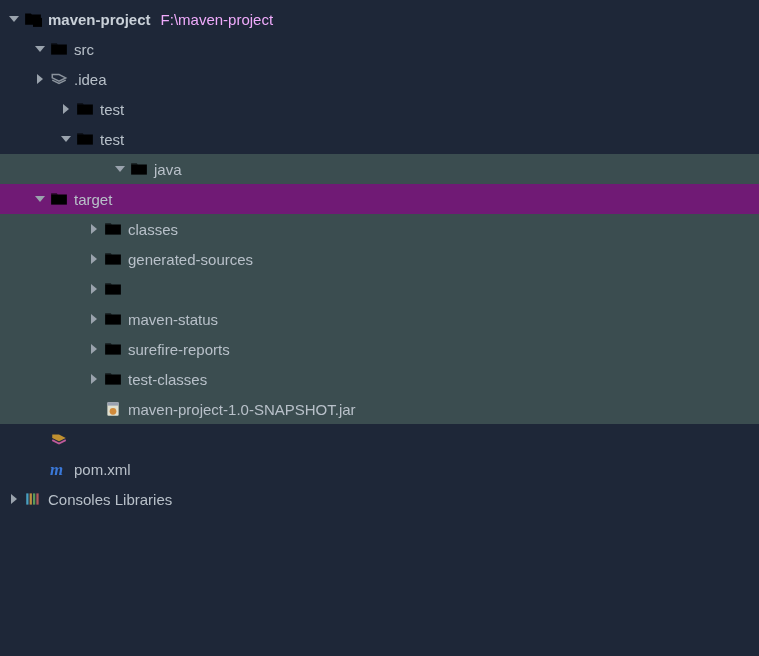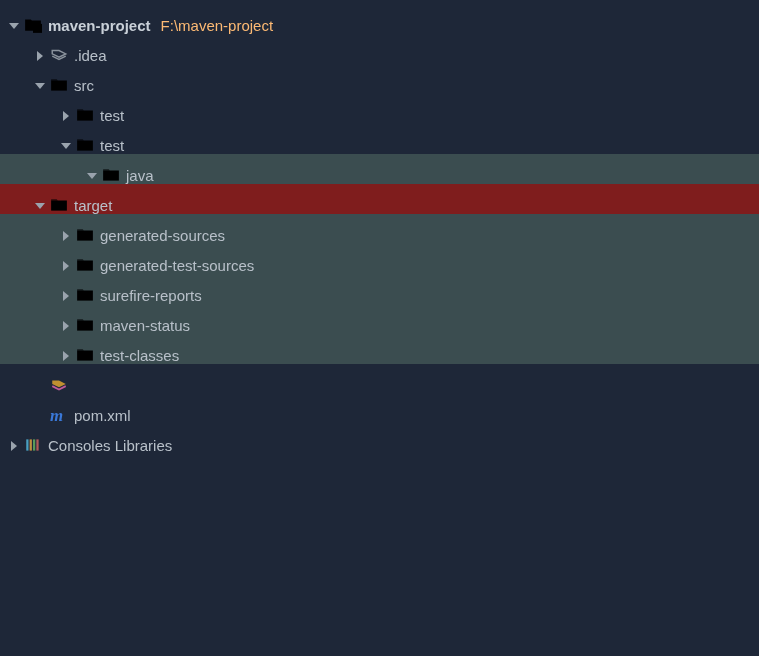--- a/index.html
+++ b/index.html
@@ -12,29 +12,30 @@
       width: 759px;
       height: 656px;
       overflow: hidden;
       user-select: none;
     }
     .tree {
       padding-top: 4px;
     }
     .row {
       display: flex;
-      align-items: flex-end;
+      align-items: center;
       height: 30px;
       white-space: nowrap;
     }
     .row.highlight-green {
       background: #3b4d50;
+      padding-left: 28px;
     }
     .row.highlight-blue {
-      background: #7f1d1d;
+      background: #701a75;
     }
     .arrow {
       width: 16px;
       height: 16px;
       display: inline-flex;
       align-items: center;
       justify-content: center;
       flex-shrink: 0;
       margin-right: 2px;
     }
@@ -56,21 +57,21 @@
       margin-right: 6px;
     }
     .label {
       color: #b8c0c9;
     }
     .label.bold {
       font-weight: bold;
       color: #c9d0d8;
     }
     .path {
-      color: #fdba74;
+      color: #f0abfc;
       margin-left: 10px;
     }
     .indent {
       display: inline-block;
       flex-shrink: 0;
     }
   </style>
 </head>
 <body>
 
@@ -108,76 +109,76 @@
         </svg>
       </span>
     <span class="label bold">maven-project</span>
     <span class="path">F:\maven-project</span>
   </div>
 
   <div class="row">
     <span class="indent" style="width:32px"></span>
     <span class="arrow">
         <svg viewBox="0 0 10 10">
+          <use href="#arrow-down"></use>
+        </svg>
+      </span>
+    <span class="icon folder-blue">
+        <svg viewBox="0 0 16 16">
+          <use href="#folder"></use>
+        </svg>
+      </span>
+    <span class="label">src</span>
+  </div>
+
+  <div class="row">
+    <span class="indent" style="width:32px"></span>
+    <span class="arrow">
+        <svg viewBox="0 0 10 10">
           <use href="#arrow-right"></use>
         </svg>
       </span>
     <span class="icon">
       <svg viewBox="0 0 16 16">
           <path d="M2 4 L8 4 L14 7 L8 10 L2 7 Z M2 9 L8 12 L14 9" fill="none" stroke="#8a929c" stroke-width="1.3"></path>
         </svg>
     </span>
     <span class="label">.idea</span>
   </div>
 
   <div class="row">
-    <span class="indent" style="width:32px"></span>
-    <span class="arrow">
-        <svg viewBox="0 0 10 10">
-          <use href="#arrow-down"></use>
+    <span class="indent" style="width:58px"></span>
+    <span class="arrow">
+        <svg viewBox="0 0 10 10">
+          <use href="#arrow-right"></use>
         </svg>
       </span>
     <span class="icon folder-blue">
         <svg viewBox="0 0 16 16">
           <use href="#folder"></use>
         </svg>
       </span>
-    <span class="label">src</span>
-  </div>
-
-  <div class="row">
-    <span class="indent" style="width:58px"></span>
-    <span class="arrow">
-        <svg viewBox="0 0 10 10">
-          <use href="#arrow-right"></use>
+    <span class="label">test</span>
+  </div>
+
+  <div class="row">
+    <span class="indent" style="width:58px"></span>
+    <span class="arrow">
+        <svg viewBox="0 0 10 10">
+          <use href="#arrow-down"></use>
         </svg>
       </span>
     <span class="icon folder-blue">
         <svg viewBox="0 0 16 16">
           <use href="#folder"></use>
         </svg>
       </span>
     <span class="label">test</span>
   </div>
 
-  <div class="row">
-    <span class="indent" style="width:58px"></span>
-    <span class="arrow">
-        <svg viewBox="0 0 10 10">
-          <use href="#arrow-down"></use>
-        </svg>
-      </span>
-    <span class="icon folder-blue">
-        <svg viewBox="0 0 16 16">
-          <use href="#folder"></use>
-        </svg>
-      </span>
-    <span class="label">test</span>
-  </div>
-
   <div class="row highlight-green">
     <span class="indent" style="width:84px"></span>
     <span class="arrow">
         <svg viewBox="0 0 10 10">
           <use href="#arrow-down"></use>
         </svg>
       </span>
     <span class="icon folder-green">
         <svg viewBox="0 0 16 16">
           <use href="#folder"></use>
@@ -195,20 +196,34 @@
         </svg>
       </span>
     <span class="icon folder-red">
         <svg viewBox="0 0 16 16">
           <use href="#folder"></use>
         </svg>
       </span>
     <span class="label">target</span>
   </div>
 
+  <div class="row highlight-green">
+    <span class="indent" style="width:58px"></span>
+    <span class="arrow">
+        <svg viewBox="0 0 10 10">
+          <use href="#arrow-right"></use>
+        </svg>
+      </span>
+    <span class="icon folder-red">
+        <svg viewBox="0 0 16 16">
+          <use href="#folder"></use>
+        </svg>
+      </span>
+    <span class="label">classes</span>
+  </div>
 
   <div class="row highlight-green">
     <span class="indent" style="width:58px"></span>
     <span class="arrow">
         <svg viewBox="0 0 10 10">
           <use href="#arrow-right"></use>
         </svg>
       </span>
     <span class="icon folder-red">
         <svg viewBox="0 0 16 16">
@@ -223,23 +238,37 @@
     <span class="arrow">
         <svg viewBox="0 0 10 10">
           <use href="#arrow-right"></use>
         </svg>
       </span>
     <span class="icon folder-red">
         <svg viewBox="0 0 16 16">
           <use href="#folder"></use>
         </svg>
       </span>
-    <span class="label">generated-test-sources</span>
-  </div>
-
+  </div>
+
+
+  <div class="row highlight-green">
+    <span class="indent" style="width:58px"></span>
+    <span class="arrow">
+        <svg viewBox="0 0 10 10">
+          <use href="#arrow-right"></use>
+        </svg>
+      </span>
+    <span class="icon folder-red">
+        <svg viewBox="0 0 16 16">
+          <use href="#folder"></use>
+        </svg>
+      </span>
+    <span class="label">maven-status</span>
+  </div>
 
   <div class="row highlight-green">
     <span class="indent" style="width:58px"></span>
     <span class="arrow">
         <svg viewBox="0 0 10 10">
           <use href="#arrow-right"></use>
         </svg>
       </span>
     <span class="icon folder-red">
         <svg viewBox="0 0 16 16">
@@ -254,38 +283,37 @@
     <span class="arrow">
         <svg viewBox="0 0 10 10">
           <use href="#arrow-right"></use>
         </svg>
       </span>
     <span class="icon folder-red">
         <svg viewBox="0 0 16 16">
           <use href="#folder"></use>
         </svg>
       </span>
-    <span class="label">maven-status</span>
-  </div>
-
-  <div class="row highlight-green">
-    <span class="indent" style="width:58px"></span>
-    <span class="arrow">
-        <svg viewBox="0 0 10 10">
-          <use href="#arrow-right"></use>
-        </svg>
-      </span>
-    <span class="icon folder-red">
-        <svg viewBox="0 0 16 16">
-          <use href="#folder"></use>
-        </svg>
-      </span>
     <span class="label">test-classes</span>
   </div>
 
+  <div class="row highlight-green">
+    <span class="indent" style="width:58px"></span>
+    <span class="arrow blank">
+        <svg viewBox="0 0 10 10"></svg>
+      </span>
+    <span class="icon">
+      <svg viewBox="0 0 16 16">
+          <rect x="3" y="2" width="10" height="12" rx="1" fill="#e0e0d0"></rect>
+          <rect x="3" y="2" width="10" height="3" fill="#98a0b0"></rect>
+          <circle cx="8" cy="10" r="3" fill="#d08a3a"></circle>
+        </svg>
+    </span>
+    <span class="label">maven-project-1.0-SNAPSHOT.jar</span>
+  </div>
 
   <div class="row">
     <span class="indent" style="width:32px"></span>
     <span class="arrow blank">
         <svg viewBox="0 0 10 10"></svg>
       </span>
     <span class="icon">
       <svg viewBox="0 0 16 16">
           <path d="M2 4 L8 4 L14 7 L8 10 L2 7 Z" fill="#c09030"></path>
           <path d="M2 9 L8 12 L14 9" fill="none" stroke="#c05a9a" stroke-width="1.5"></path>

